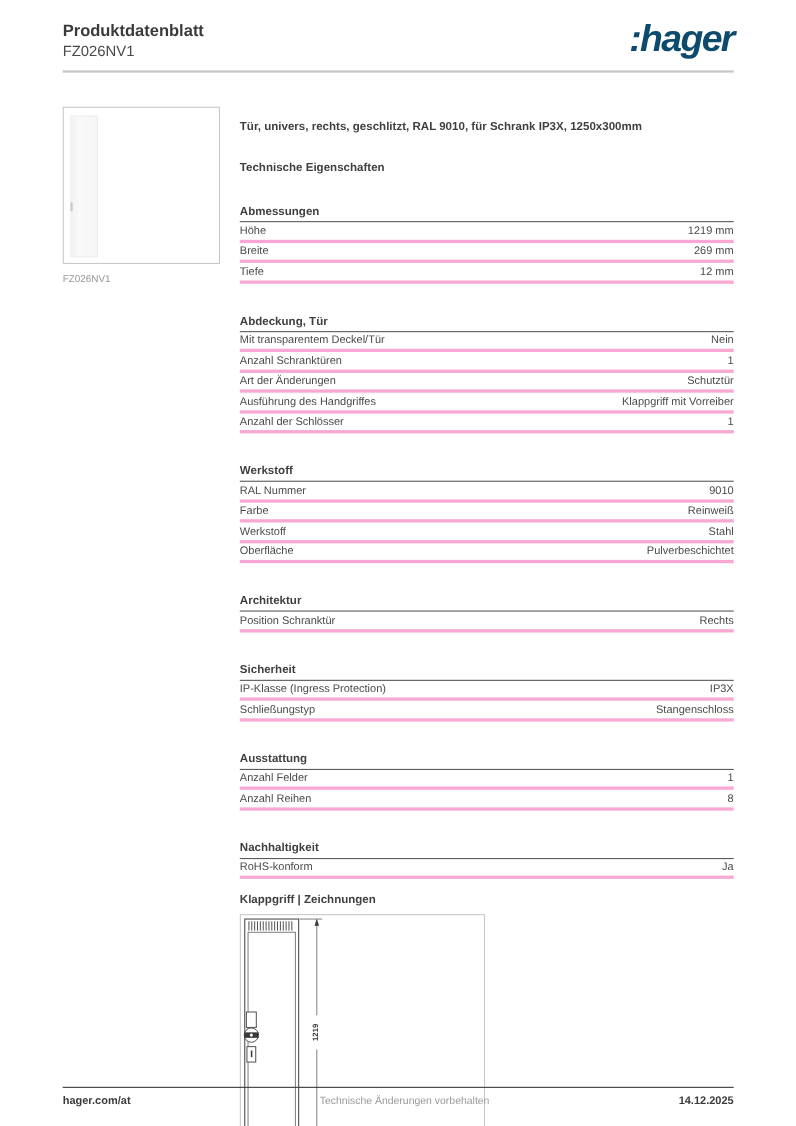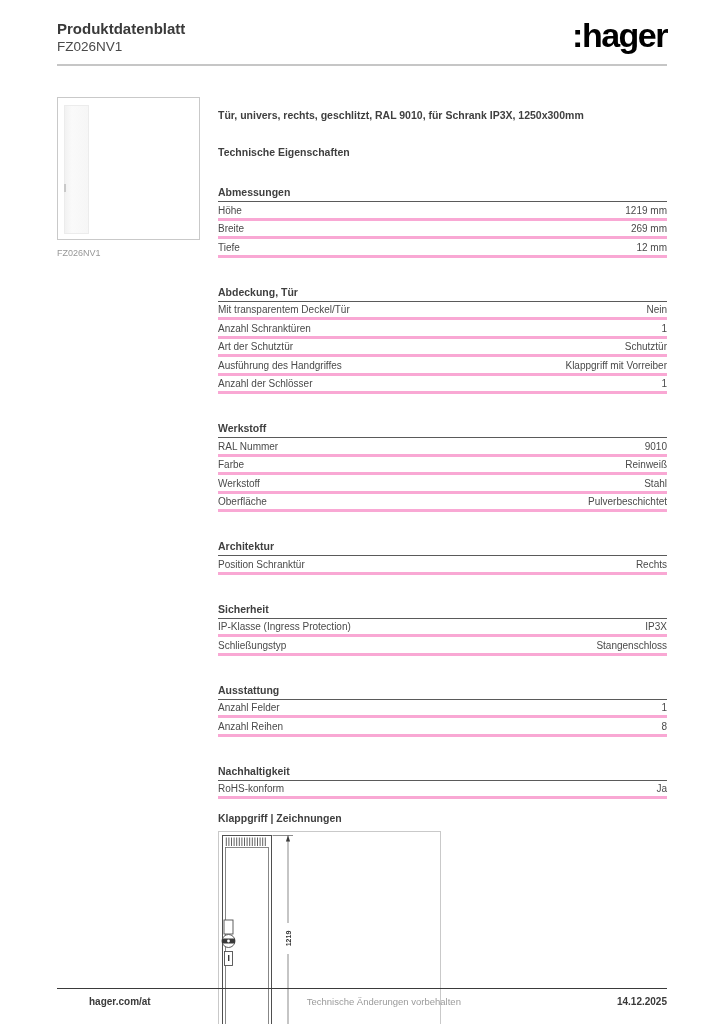--- a/index.html
+++ b/index.html
@@ -35,36 +35,36 @@
   .spec-label { text-align:left; }
   .spec-value { text-align:right; white-space:nowrap; }
 
   .figures-heading { font-size:10.5px; font-weight:700; color:#3f3f3f; margin-top:10px; }
   .drawing-panel { margin-top:7px; width:223px; height:231px; border:1px solid #c9c9c9; background:#ffffff; }
   .drawing-panel svg { display:block; }
 
   
   .footer { position:absolute; left:0; right:0; bottom:0; height:36px; }
   .footer-rule { margin:0 57px; border-top:1px solid #3a3a3a; }
-  .footer-row { display:flex; justify-content:space-between; align-items:baseline; padding:7px 57px 0 57px;margin-left:32px; }
+  .footer-row { display:flex; justify-content:space-between; align-items:baseline; padding:7px 57px 0 57px; }
   .footer-left { font-size:10px; font-weight:700; color:#3a3a3a; text-decoration:none; }
   .footer-center { font-size:9.5px; color:#9a9a9a; }
   .footer-right { font-size:10px; font-weight:700; color:#3a3a3a; }
 </style>
 </head>
 <body>
 
 <div class="page">
 
   <div class="header">
     <div>
       <div class="title">Produktdatenblatt</div>
       <div class="subtitle">FZ026NV1</div>
     </div>
-    <div class="logo" id="hager-logo" style="color: #000000;">:hager</div>
+    <div class="logo" id="hager-logo" style="color: #0c4a6e; font-style: italic;">:hager</div>
   </div>
   <div class="header-rule"></div>
 
   <div class="content">
 
     <div class="left-col">
       <div class="image-box">
         <div class="door-img">
           <div class="door-handle-mark"></div>
         </div>
@@ -96,21 +96,21 @@
             <div class="section-title">Abdeckung, Tür</div>
             <div class="spec-row">
               <span class="spec-label">Mit transparentem Deckel/Tür</span>
               <span class="spec-value">Nein</span>
             </div>
             <div class="spec-row">
               <span class="spec-label">Anzahl Schranktüren</span>
               <span class="spec-value">1</span>
             </div>
             <div class="spec-row">
-              <span class="spec-label">Art der Schutztür</span>
+              <span class="spec-label">Art der Änderungen</span>
               <span class="spec-value">Schutztür</span>
             </div>
             <div class="spec-row">
               <span class="spec-label">Ausführung des Handgriffes</span>
               <span class="spec-value">Klappgriff mit Vorreiber</span>
             </div>
             <div class="spec-row">
               <span class="spec-label">Anzahl der Schlösser</span>
               <span class="spec-value">1</span>
             </div>

